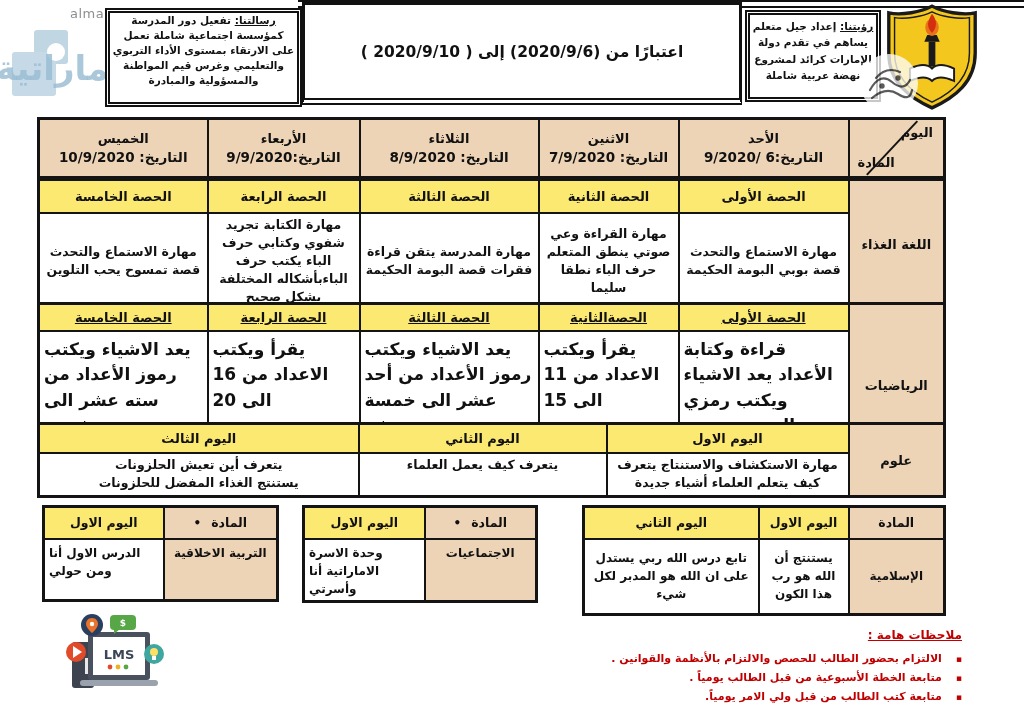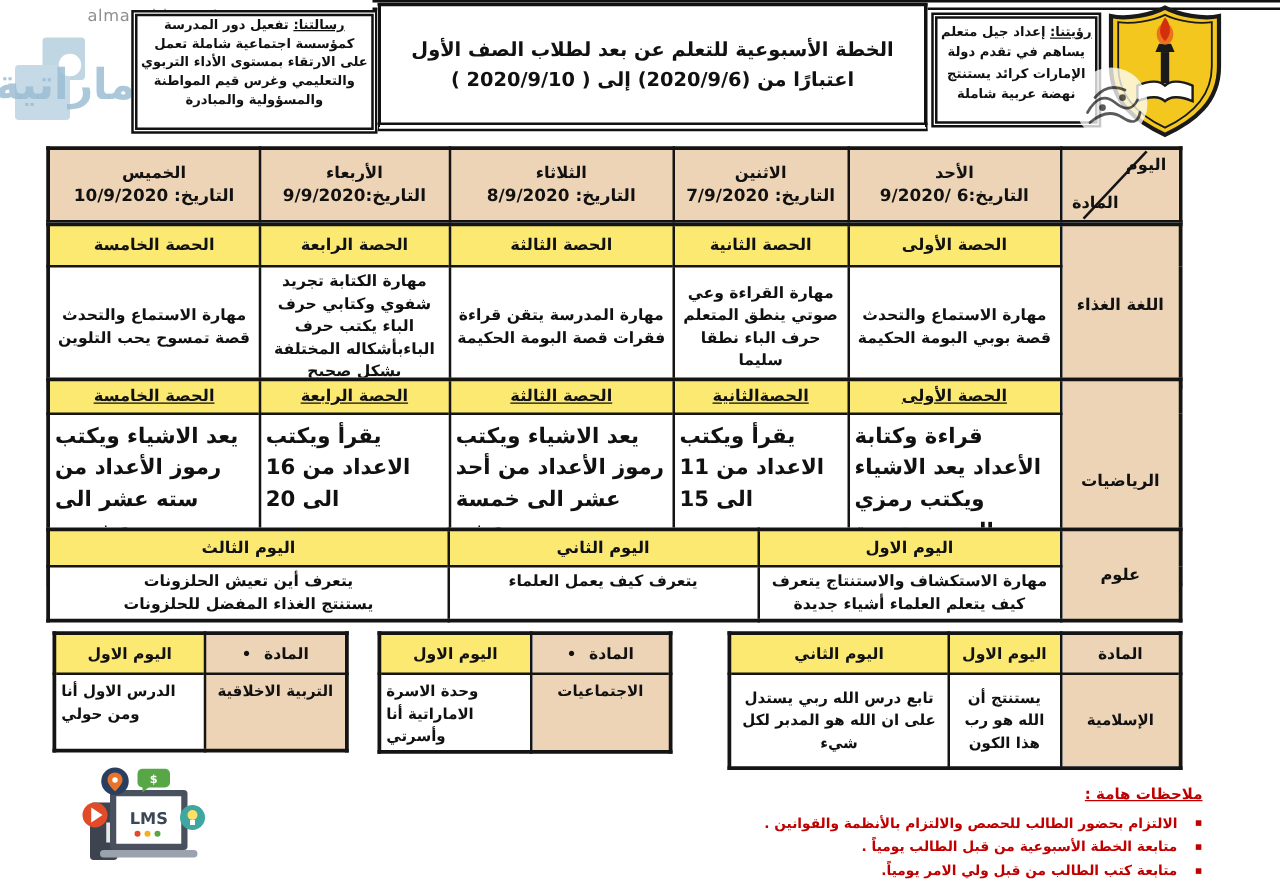--- a/index.html
+++ b/index.html
@@ -75,27 +75,26 @@
 <div class="abs wm-ar">الإماراتية</div>
 
 <div class="abs toplines"></div>
 
 <div class="abs hbox mission">
   <u>رسالتنا:</u>
   <span>تفعيل دور المدرسة كمؤسسة اجتماعية شاملة تعمل على الارتقاء بمستوى الأداء التربوي والتعليمي وغرس قيم المواطنة والمسؤولية والمبادرة</span>
 </div>
 
 <div class="abs titlebox">
-  <div>الخطة الأسبوعية للتعلم عن بعد لطلاب الصف الأول</div>
   <div>اعتبارًا من  (2020/9/6) إلى   ( 2020/9/10 )</div>
 </div>
 
 <div class="abs hbox vision">
   <u>رؤيتنا:</u>
-  <span>إعداد جيل متعلم يساهم في تقدم دولة الإمارات كرائد يستنتج نهضة عربية شاملة</span>
+  <span>إعداد جيل متعلم يساهم في تقدم دولة الإمارات كرائد لمشروع نهضة عربية شاملة</span>
 </div>
 
 <svg class="abs crest" width="96" height="110" viewBox="0 0 100 112">
   <path d="M50 3 C61 9 82 13 95 10 L95 52 C95 82 74 98 50 109 C26 98 5 82 5 52 L5 10 C18 13 39 9 50 3 Z" fill="#f3c71e" stroke="#1a1a1a" stroke-width="3.5"></path>
   <path d="M50 9 C60 14 78 17 89 15 L89 52 C89 78 71 93 50 103 C29 93 11 78 11 52 L11 15 C22 17 40 14 50 9 Z" fill="none" stroke="#1a1a1a" stroke-width="1.5"></path>
   <path d="M42 40 L58 40 L55 33 L45 33 Z" fill="#1a1a1a"></path>
   <rect x="46.5" y="40" width="7" height="26" fill="#1a1a1a"></rect>
   <ellipse cx="50" cy="25" rx="7" ry="9" fill="#e8731a"></ellipse>
   <path d="M50 11 C45 19 44 25 50 31 C56 25 55 17 50 11 Z" fill="#d32f0f"></path>
   <path d="M27 68 C38 63 46 64 50 68 C54 64 62 63 73 68 L73 81 C62 76 54 77 50 81 C46 77 38 76 27 81 Z" fill="#fff" stroke="#1a1a1a" stroke-width="2"></path>

